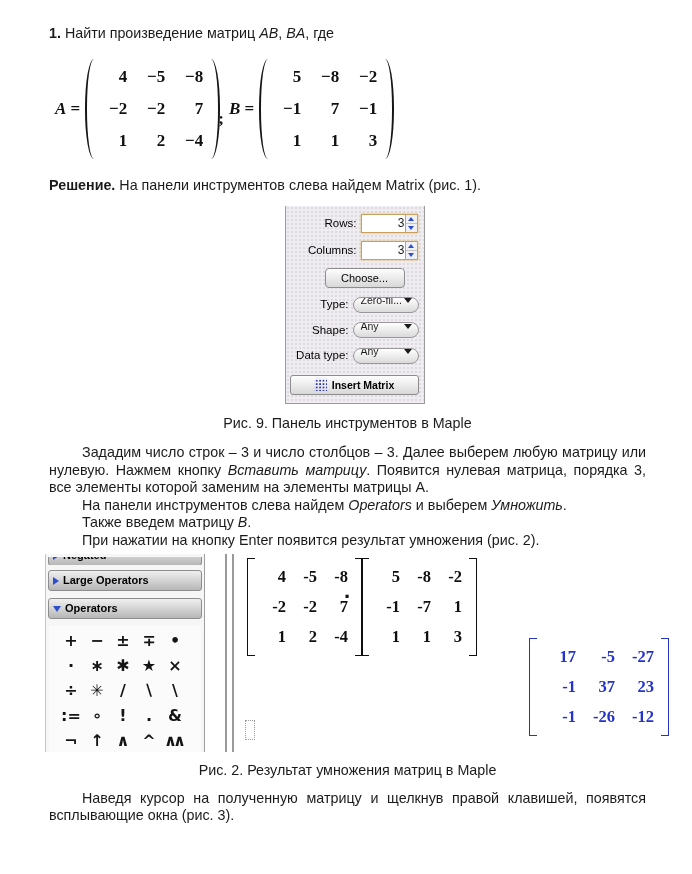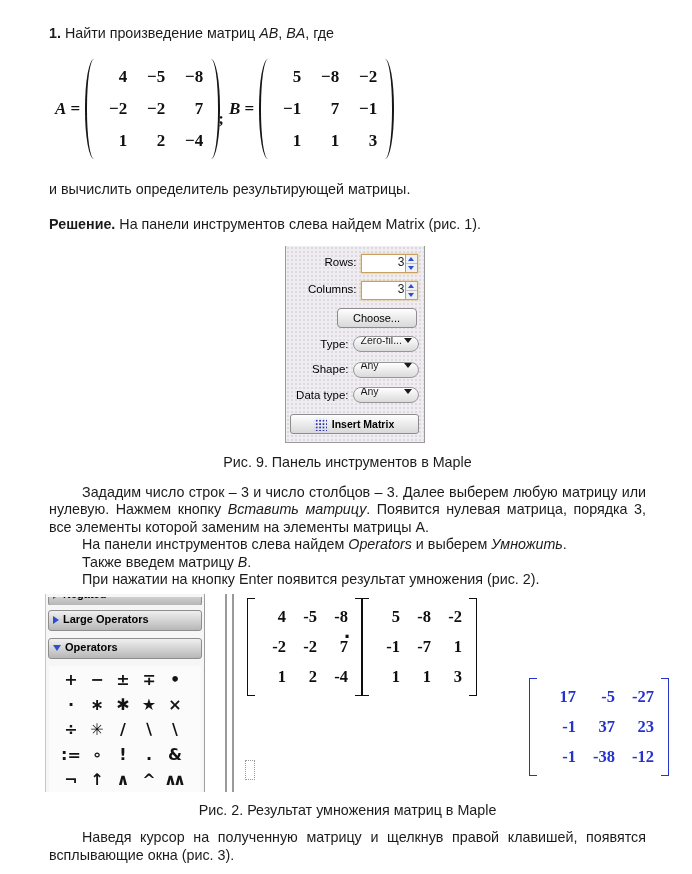--- a/index.html
+++ b/index.html
@@ -59,21 +59,21 @@
   .f1-value { flex:1; text-align:right; font-size:12px; padding-right:12px; }
   .spinner { position:absolute; right:0; top:0; width:11px; height:100%; display:flex; flex-direction:column; border-left:1px solid #c9a05e; }
   .sp-up, .sp-dn { flex:1; background:#eef0f4; display:flex; align-items:center; justify-content:center; }
   .sp-up { border-bottom:1px solid #c4c4c4; }
   .sp-up::after { content:""; width:0; height:0; border-left:3px solid transparent; border-right:3px solid transparent; border-bottom:4px solid var(--triangle-blue); }
   .sp-dn::after { content:""; width:0; height:0; border-left:3px solid transparent; border-right:3px solid transparent; border-top:4px solid var(--triangle-blue); }
   .f1-btn {
     font-family:"Liberation Sans", sans-serif; font-size:11px; color:#000;
     background:linear-gradient(#fefefe,#d8d8d8); border:1px solid #8d8d8d; border-radius:4px; height:20px;
   }
-  .choose { width:80px; margin-right:2px; }
+  .choose { width:80px; margin-right:14px; }
   .f1-pill {
     width:66px; height:16px; border:1px solid #979797; border-radius:8px;
     background:linear-gradient(#ffffff,#dadada); display:flex; align-items:center;
     font-size:10.5px; padding:0 6px 8px 7px; box-sizing:border-box; white-space:nowrap; overflow:hidden;
   }
   .f1-pill .pill-text { flex:1; overflow:hidden; }
   .chev { width:0; height:0; border-left:4px solid transparent; border-right:4px solid transparent; border-top:5px solid #1a1a1a; margin-left:2px; flex:none; }
   .insert-row { margin:10px 0 0; justify-content:center; }
   .insert { width:130px; display:flex; align-items:center; justify-content:center; gap:5px; font-weight:bold; font-size:10.5px; border-radius:3px; }
   .grid-icon {
@@ -159,21 +159,20 @@
           <span>7</span>
           <span>−1</span>
           <span>1</span>
           <span>1</span>
           <span>3</span>
         </span>
       <span class="par r"></span>
     </span>
   </div>
 
-  <p class="para mt22">и вычислить определитель результирующей матрицы.</p>
 
   <p class="para mt18"><b>Решение.</b><span> На панели инструментов слева найдем Matrix (рис. 1).</span></p>
 
   <div class="fig1">
     <div class="f1-body">
       <div class="f1-row">
         <span class="f1-label">Rows:</span>
         <span class="f1-input">
           <span class="f1-value">3</span>
           <span class="spinner">
@@ -312,21 +311,21 @@
     <div class="ws-matrix result">
       <span class="br l"></span>
       <span class="ws-grid">
           <span>17</span>
           <span>-5</span>
           <span>-27</span>
           <span>-1</span>
           <span>37</span>
           <span>23</span>
           <span>-1</span>
-          <span>-38</span>
+          <span>-26</span>
           <span>-12</span>
         </span>
       <span class="br r"></span>
     </div>
     <div class="placeholder"></div>
   </div>
 
   <p class="caption mt10">Рис. 2. Результат умножения матриц в Maple</p>
 
   <p class="para indent mt10">Наведя курсор на полученную матрицу и щелкнув правой клавишей, появятся всплывающие окна (рис. 3).</p>

